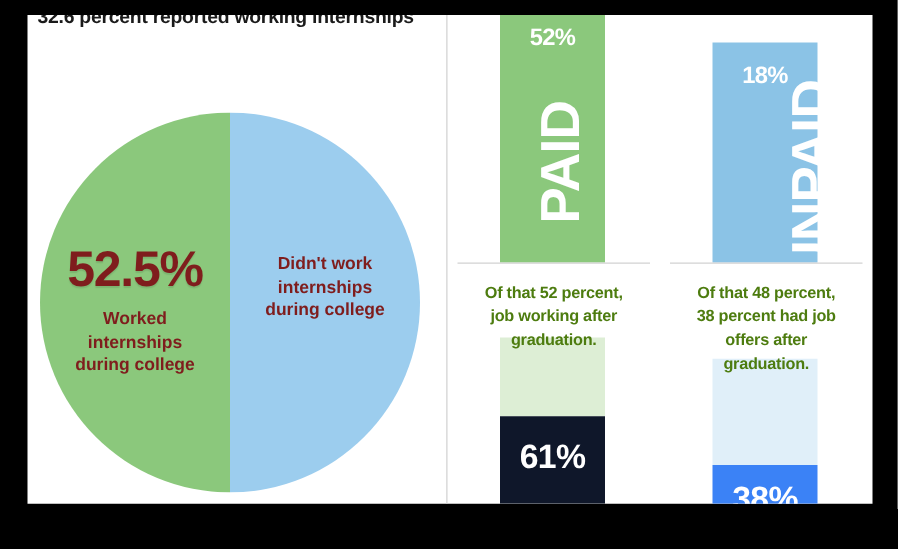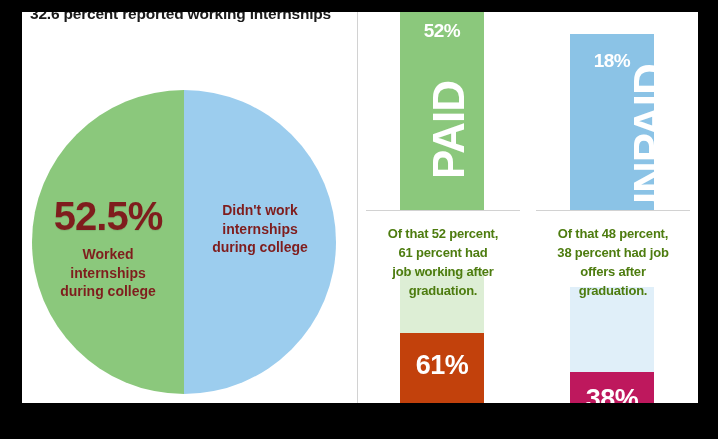--- a/index.html
+++ b/index.html
@@ -91,22 +91,22 @@
   .caption{
     position:absolute;left:2px;width:166px;text-align:center;
     font-size:13px;font-weight:bold;line-height:19px;color:#4d7c0f;
     letter-spacing:-0.2px;
   }
   #caption-paid{top:212px;}
   #caption-unpaid{top:212px;text-align:center;}
   .caption span{display:block;white-space:nowrap;}
 
   .bottom-bar{position:absolute;left:42px;width:84px;}
-  .bottom-bar.green{top:321px;height:70px;background:#c2410c;}
-  .bottom-bar.blue{top:360px;height:31px;background:#be185d;}
+  .bottom-bar.green{top:321px;height:70px;background:#0f172a;}
+  .bottom-bar.blue{top:360px;height:31px;background:#3b82f6;}
   .bottom-pct{
     position:absolute;left:0;width:84px;text-align:center;color:#ffffff;
     font-size:27px;font-weight:bold;letter-spacing:-0.5px;line-height:30px;
   }
   .bottom-bar.green .bottom-pct{top:17px;}
   .bottom-bar.blue .bottom-pct{top:12px;}
 </style>
 </head>
 <body>
 
@@ -156,21 +156,20 @@
             <span>PAID</span>
           </div>
         </div>
 
         <div class="h-divider"></div>
 
         <div class="tint green"></div>
 
         <div class="caption" id="caption-paid">
           <span>Of that 52 percent,</span>
-          <span>61 percent had</span>
           <span>job working after</span>
           <span>graduation.</span>
         </div>
 
         <div class="bottom-bar green">
           <div class="bottom-pct">61%</div>
         </div>
       </div>
 
       <div class="col" id="col-unpaid">

